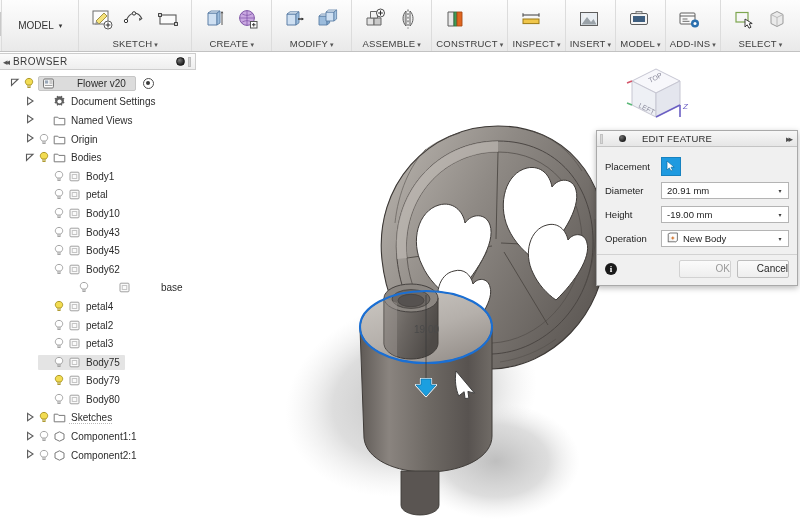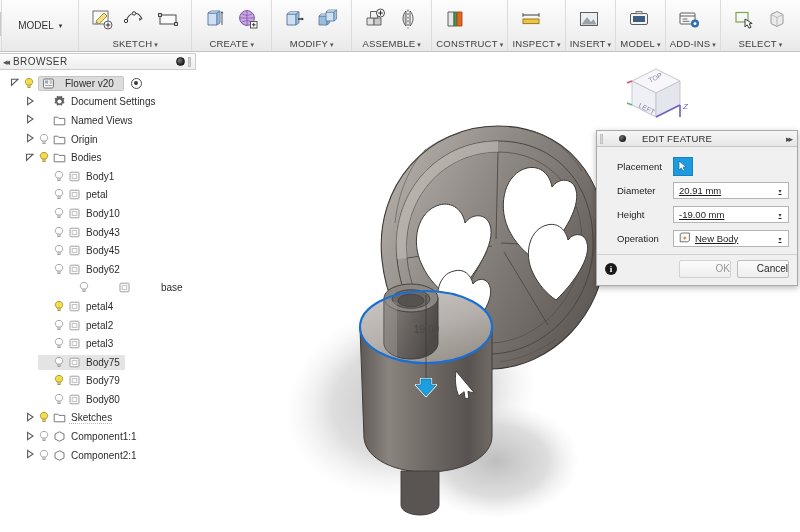--- a/index.html
+++ b/index.html
@@ -81,21 +81,21 @@
   .node.sel > .node-inner { background:#e4e4e4; }
   .arrow {
     width: 10px; text-align:center; font-size: 8px; color:#6e6e6e;
     flex: 0 0 10px;
   }
   .arrow.open { color:#4a4a4a; }
   .bulb { width: 12px; height: 13px; flex:0 0 12px; }
   .ico { width: 13px; height: 13px; flex:0 0 13px; }
   .nlabel { font-size: 10px; color: #2c2c2c; padding-left:2px; }
   .root-chip {
-    display:flex; align-items:center; gap:8px;
+    display:flex; align-items:center; gap:20px;
     background:#dcdcdc; border:1px solid #c6c6c6; border-radius:2px;
     padding: 0 9px 0 3px; height: 15px;
   }
   .target {
     width:11px; height:11px; border-radius:50%;
     border:1.4px solid #4d4d4d; display:flex; align-items:center; justify-content:center;
     margin-left: 4px;
   }
   .target i { width:4px; height:4px; border-radius:50%; background:#3a3a3a; display:block; }
   .dash-under { border-bottom: 1px dotted #b9b9b9; }
@@ -142,25 +142,25 @@
   .dlg-grip { width:3px; height:10px; background:#d8d8d8; border:1px solid #c2c2c2; }
   .dlg-dot {
     width:7px; height:7px; border-radius:50%;
     background: radial-gradient(circle at 35% 32%, #6f6f6f 0%, #1e1e1e 70%);
   }
   .dlg-title { flex:1; font-size: 9.5px; color:#2e2e2e; letter-spacing:.2px; }
   .dlg-expand { font-size: 9px; color:#4c4c4c; letter-spacing:-2px; padding-right:2px; }
 
   .dlg-body { padding: 7px 8px 4px 8px; }
   .row { display:flex; align-items:center; height: 24px; }
-  .row-label { width: 56px; flex:0 0 56px; font-size: 9.5px; color:#222;margin-left:12px; }
+  .row-label { width: 56px; flex:0 0 56px; font-size: 9.5px; color:#222; }
   .field {
     flex:1; height: 17px; background:#ffffff; border:1px solid #b4b4b4;
     display:flex; align-items:center; padding: 0 2px 0 5px;
-    font-size: 9.5px; color:#1d1d1d;text-decoration:underline;
+    font-size: 9.5px; color:#1d1d1d;
   }
   .field-text { flex:1; white-space:nowrap; overflow:hidden; }
   .field-caret { width: 12px; text-align:center; font-size:6px; color:#3c3c3c; }
   .pick-btn {
     width: 20px; height: 19px; background:#1e9ae0;
     border:1px solid #1782c0; display:flex; align-items:center; justify-content:center;
   }
   .op-ico { width: 12px; height: 12px; margin-right: 4px; flex:0 0 12px; }
 
   .dlg-foot {

